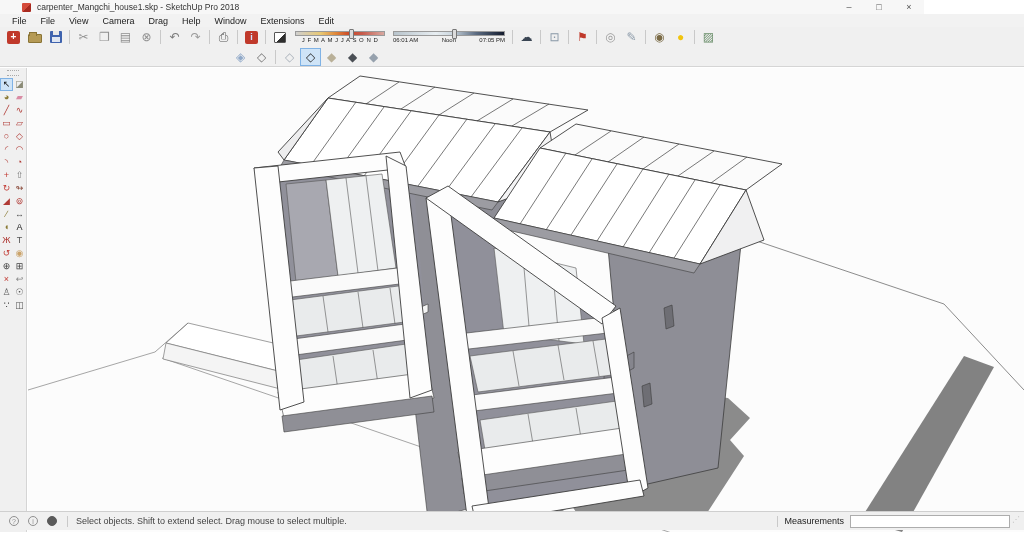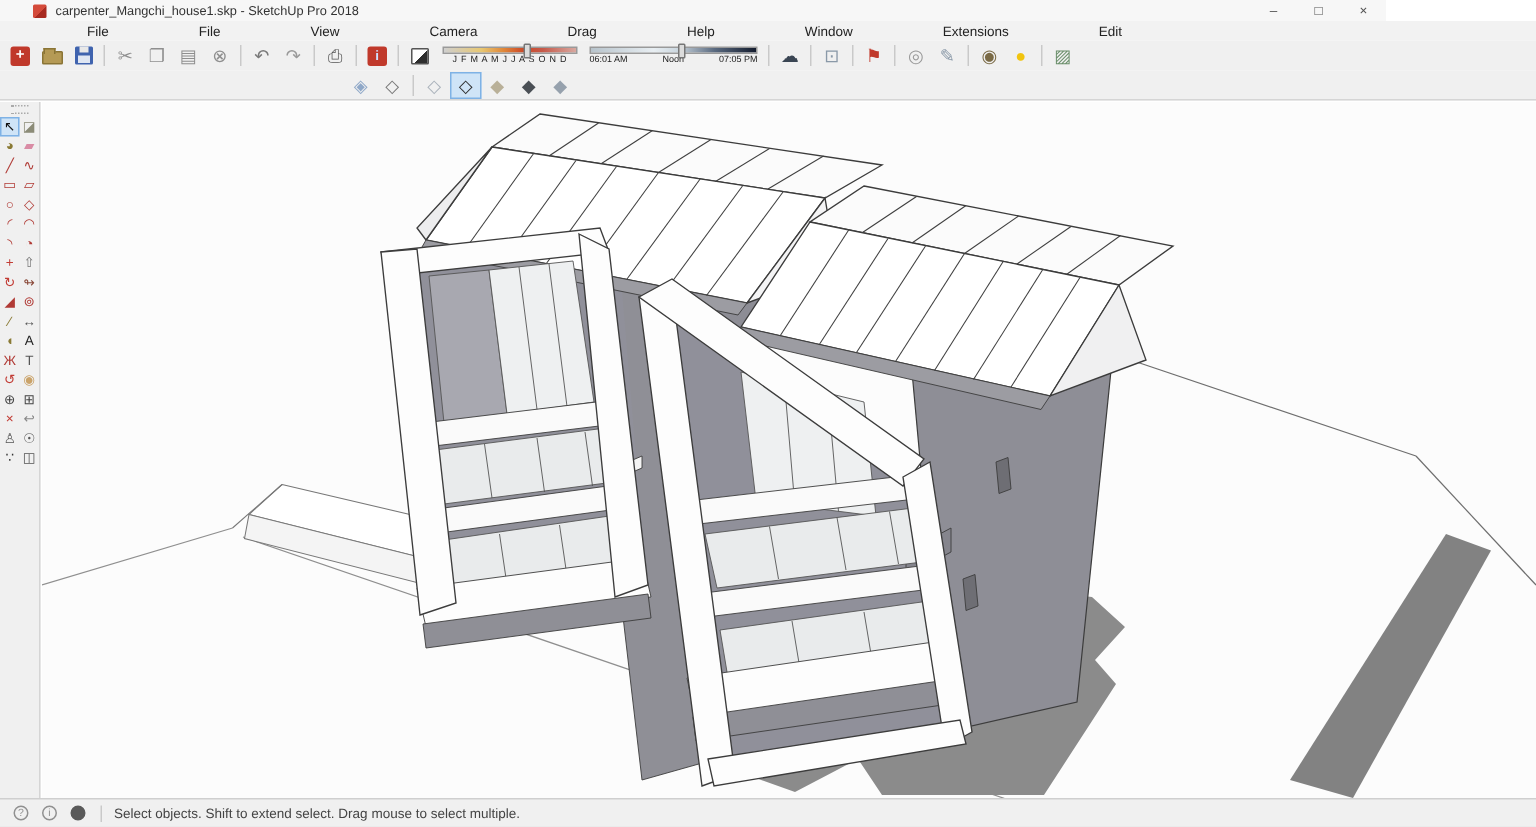--- a/index.html
+++ b/index.html
@@ -6,21 +6,21 @@
   *{box-sizing:border-box;font-family:"Liberation Sans",sans-serif;}
   #app{position:relative;width:1024px;height:551px;background:#fff;overflow:hidden;}
   
   #titlebar{position:absolute;left:0;top:0;width:924px;height:14px;background:#f7f7f7;display:flex;align-items:center;}
   #app-icon{width:9px;height:9px;margin-left:22px;background:linear-gradient(135deg,#d44a3a 55%,#a82a20 55%);border-radius:1px;}
   #title-text{font-size:8.5px;color:#333;margin-left:6px;white-space:nowrap;}
   #win-controls{margin-left:auto;display:flex;align-items:center;height:14px;}
   .winbtn{width:30px;height:14px;display:flex;align-items:center;justify-content:center;font-size:9px;color:#555;cursor:default;}
   
   #menubar{position:absolute;left:0;top:14px;width:1024px;height:13px;background:#f2f2f2;display:flex;align-items:center;padding-left:5px;}
-  .menu-item{font-size:9px;color:#222;padding:0 7px;height:13px;display:flex;align-items:center;margin-left:46px;}
+  .menu-item{font-size:9px;color:#222;padding:0 7px;height:13px;display:flex;align-items:center;}
   
   #toolbar1{position:absolute;left:0;top:27px;width:1024px;height:20px;background:#f0f0f0;display:flex;align-items:center;padding-left:3px;}
   #toolbar2{position:absolute;left:0;top:47px;width:1024px;height:20px;background:#f0f0f0;display:flex;align-items:center;border-bottom:1px solid #d5d5d5;}
   .tbtn{width:21px;height:18px;display:flex;align-items:center;justify-content:center;font-size:12px;line-height:1;border:1px solid transparent;}
   .tsep{width:1px;height:14px;background:#c9c9c9;margin:0 3px;}
   .tb-new{width:13px;height:13px;background:#c0392b;border-radius:2px;color:#fff;font-size:10px;font-weight:bold;display:flex;align-items:center;justify-content:center;}
   .tb-folder{position:relative;width:14px;height:9px;background:#b59a55;border:1px solid #8a7435;border-radius:1px;margin-top:3px;}
   .tb-folder:before{content:"";position:absolute;left:0;top:-3px;width:6px;height:3px;background:#b59a55;border:1px solid #8a7435;border-bottom:none;}
   .tb-floppy{position:relative;width:12px;height:12px;background:#3f63ae;border-radius:1px;}
   .tb-floppy:before{content:"";position:absolute;left:3px;top:0;width:6px;height:4px;background:#e8e8e8;}
@@ -41,21 +41,21 @@
   .sbtn{width:21px;height:18px;display:flex;align-items:center;justify-content:center;font-size:12px;border:1px solid transparent;}
   .sbtn.sel,.lt.sel{background:#cfe4f7;border:1px solid #7fb2e5;}
   
   #leftbar{position:absolute;left:0;top:68px;width:27px;height:464px;background:#f0f0f0;border-right:1px solid #d5d5d5;}
   #grip{height:6px;border-top:1px dotted #aaa;margin:2px 7px 2px 7px;border-bottom:1px dotted #aaa;}
   #tools{display:grid;grid-template-columns:13px 13px;justify-content:center;}
   .lt{width:13px;height:13px;display:flex;align-items:center;justify-content:center;font-size:9px;line-height:1;border:1px solid transparent;cursor:default;}
   
   #viewport{position:absolute;left:28px;top:68px;width:996px;height:464px;background:#fcfcfc;}
   
-  #statusbar{position:absolute;left:0;top:532px;width:1024px;height:19px;background:#f0f0f0;border-top:1px solid #cfcfcf;display:flex;align-items:center;font-size:9px;color:#444;}
+  #statusbar{position:absolute;left:0;top:511px;width:1024px;height:19px;background:#f0f0f0;border-top:1px solid #cfcfcf;display:flex;align-items:center;font-size:9px;color:#444;}
   .st-circle{width:10px;height:10px;border:1px solid #909090;border-radius:50%;color:#909090;font-size:7px;display:flex;align-items:center;justify-content:center;margin-left:9px;flex:none;}
   .st-circle.filled{background:#5a5a5a;border-color:#5a5a5a;color:#fff;}
   #st-div{width:1px;height:11px;background:#c9c9c9;margin:0 8px 0 10px;}
   #measure-wrap{margin-left:auto;display:flex;align-items:center;}
   #measure-div{width:1px;height:11px;background:#c9c9c9;margin-right:6px;}
   #measure-label{color:#222;margin-right:6px;}
   #measure-input{width:160px;height:13px;border:1px solid #adadad;background:#fff;font-size:8px;padding:0 2px;}
   #grip-corner{width:10px;height:13px;margin:0 2px;color:#bbb;font-size:8px;}
 </style>
 </head>
@@ -330,15 +330,21 @@
       </g>
     </svg>
   </div>
 
   <div id="statusbar">
     <div class="st-circle">?</div>
     <div class="st-circle">i</div>
     <div class="st-circle filled"></div>
     <div id="st-div"></div>
     <div id="st-message">Select objects. Shift to extend select. Drag mouse to select multiple.</div>
+    <div id="measure-wrap">
+      <div id="measure-div"></div>
+      <div id="measure-label">Measurements</div>
+      <input id="measure-input" value="" style="">
+      <div id="grip-corner">⋰</div>
+    </div>
   </div>
 
 </div>
 
 </body></html>

